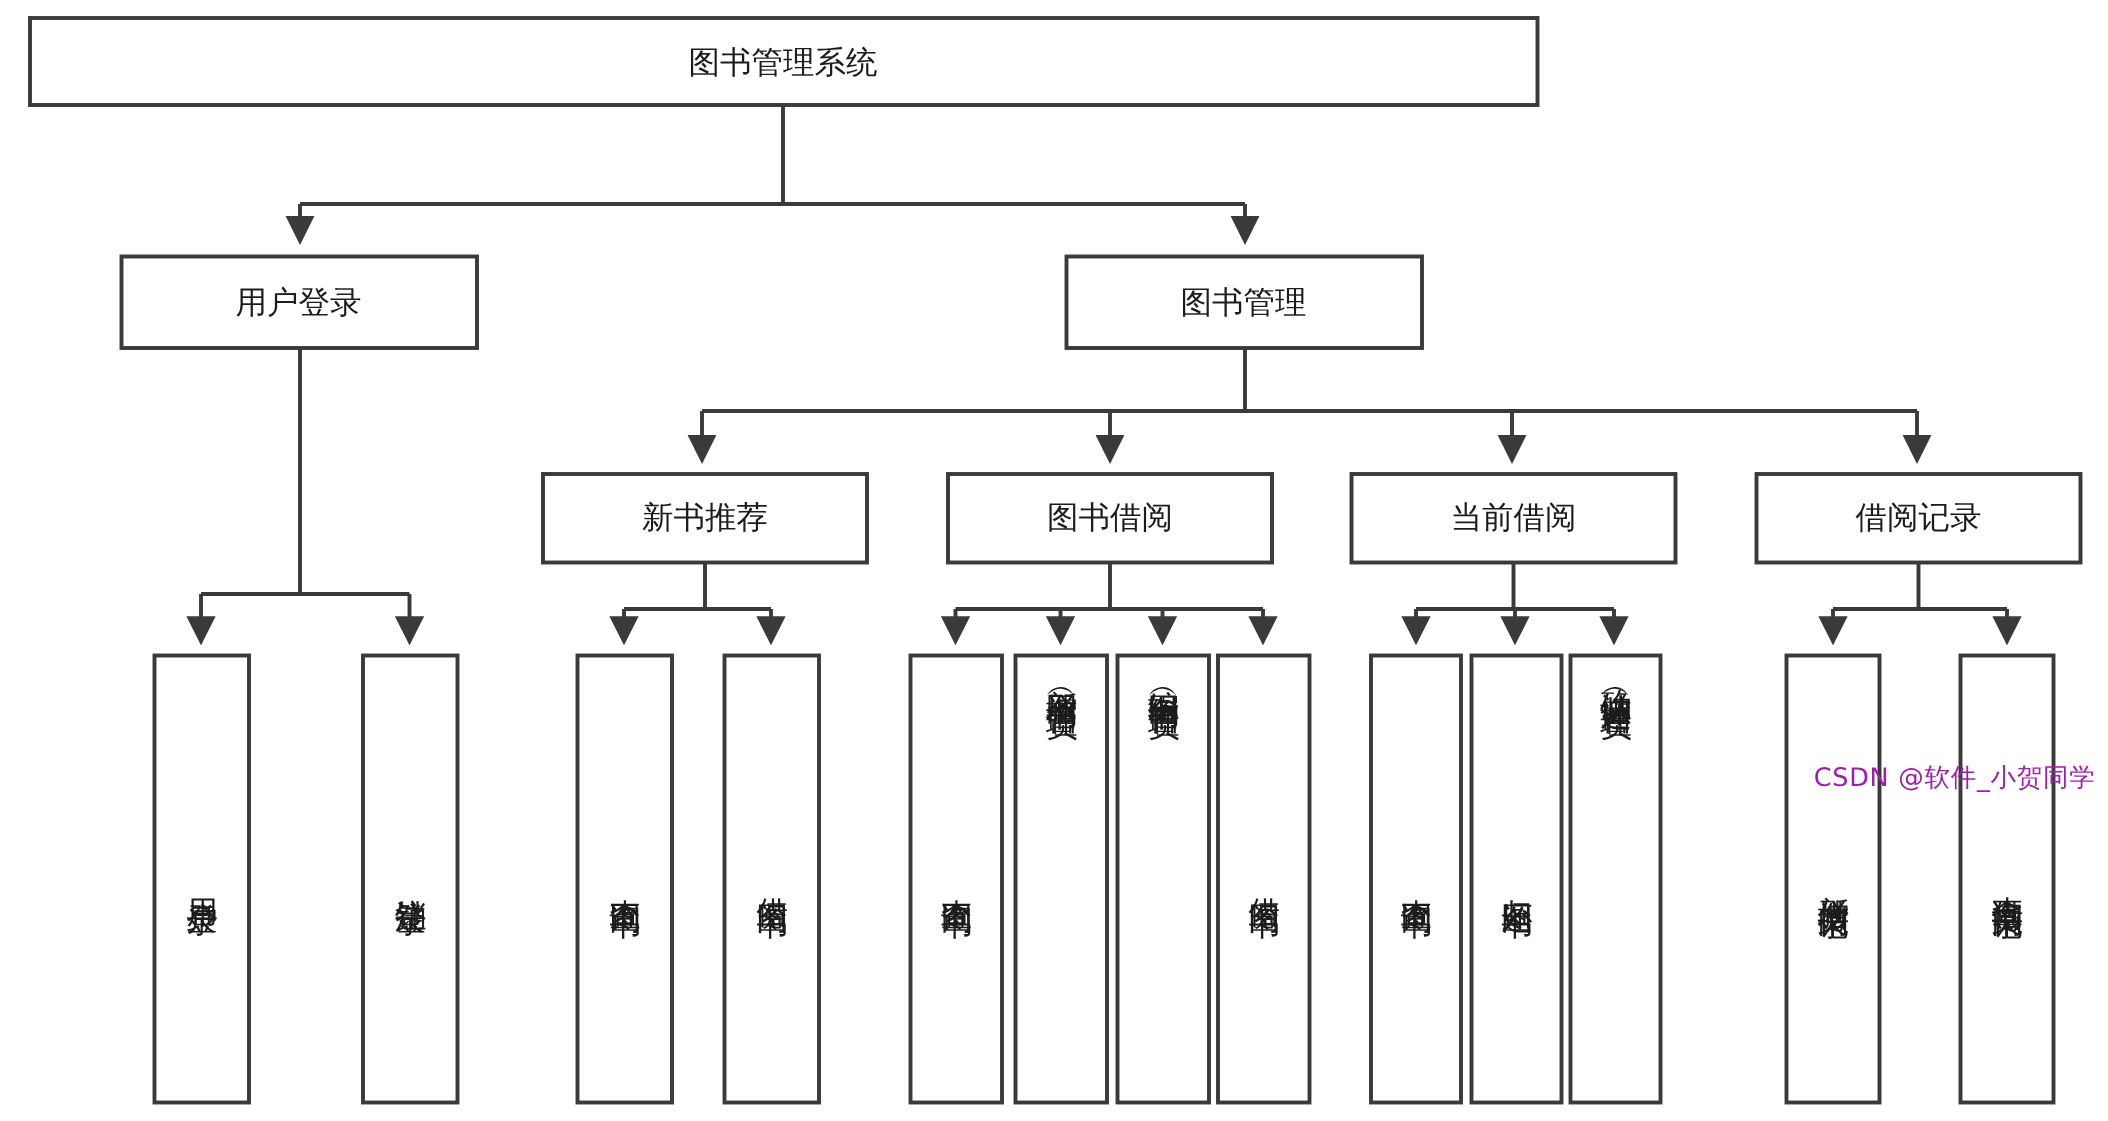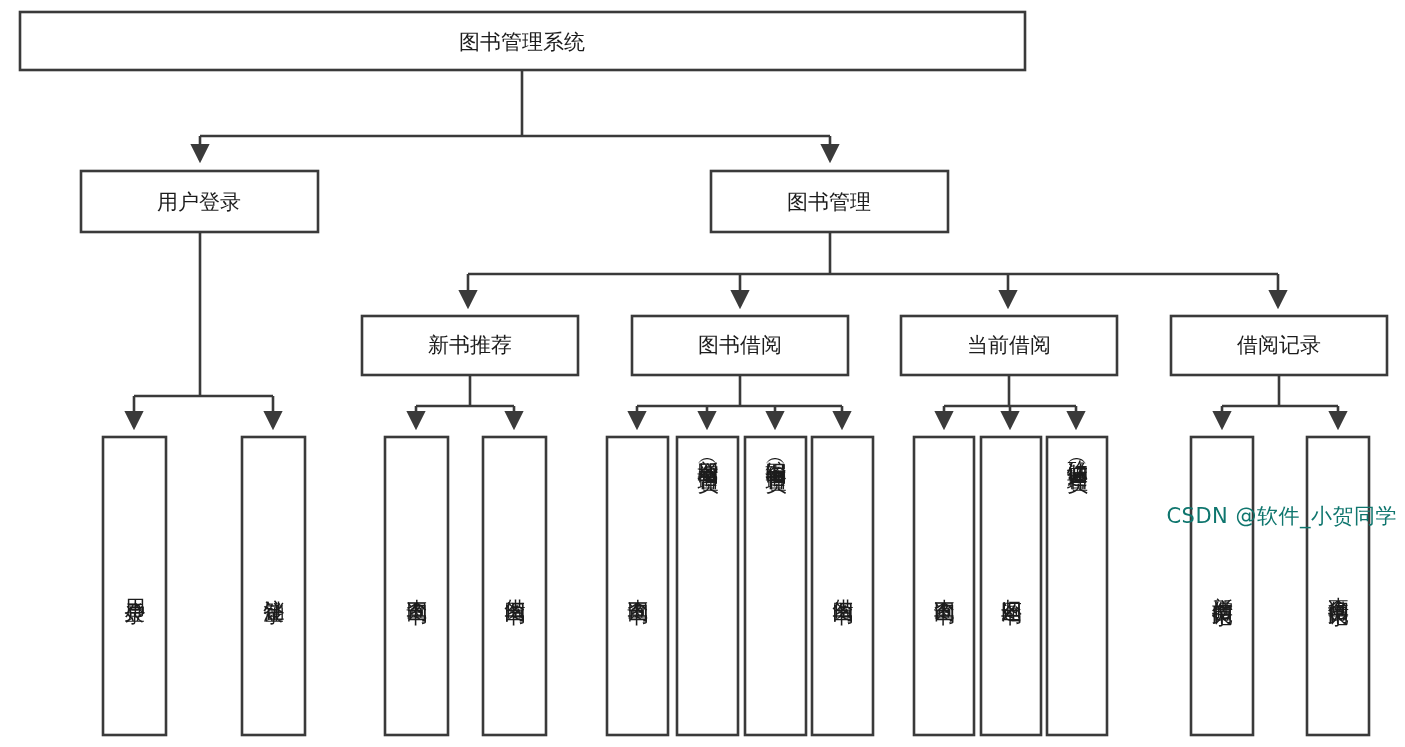--- a/index.html
+++ b/index.html
@@ -64,22 +64,22 @@
     letter-spacing: 2px;
     color: #1c1c1c;
     white-space: nowrap;
     text-align: center;
   }
   .watermark {
     position: absolute;
     right: 8px;
     bottom: 6px;
     font-family: "DejaVu Sans", "Liberation Sans", sans-serif;
-    font-size: 21px;
-    color: #0f766e;
+    font-size: 17px;
+    color: #a21caf;
     letter-spacing: 0.5px;
     user-select: none;
   }
 </style>
 </head>
 <body>
 
 <div id="diagram-root">
 
   <svg class="diagram-svg" viewBox="0 0 1405 747" xmlns="http://www.w3.org/2000/svg">

